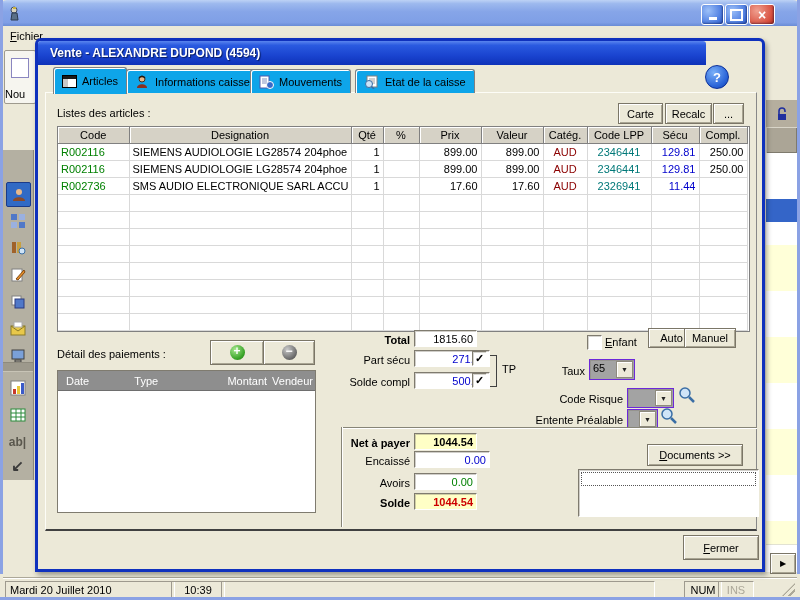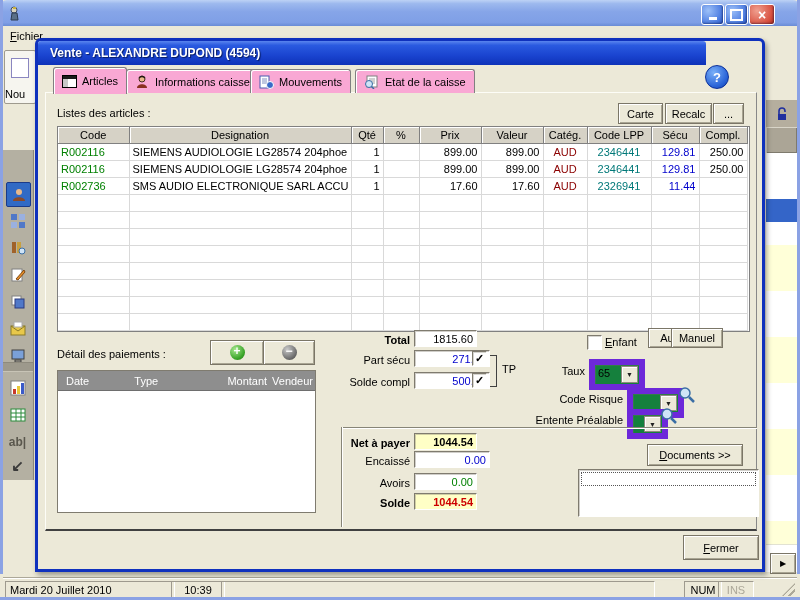--- a/index.html
+++ b/index.html
@@ -63,21 +63,21 @@
   
   #dialog{left:35px;top:38px;width:724px;height:528px;background:#ece9d8;
     border:3px solid #0f31bd;border-radius:6px 6px 0 0;
     box-shadow:2px 3px 5px rgba(0,0,0,.35);}
   #dialog-titlebar{position:absolute;left:0;top:0;width:668px;height:24px;
     background:linear-gradient(180deg,#5a85ee 0%,#2a5ae0 18%,#1a44d0 60%,#0e32b8 100%);
     border-radius:3px 3px 0 0;display:flex;align-items:center;}
   #dialog-title-text{color:#fff;font-weight:bold;font-size:12px;margin-left:12px;
     text-shadow:1px 1px 1px #061a60;}
   
-  .tab{position:absolute;top:28px;height:23px;background:#f9a8d4;
+  .tab{position:absolute;top:28px;height:23px;background:#0ea5e9;
     border:1px solid #808080;border-bottom:none;border-radius:3px 3px 0 0;
     box-shadow:inset 1px 1px 0 #fff;display:flex;align-items:center;gap:5px;
     padding:0 8px;z-index:3;}
   .tab.active{top:26px;height:26px;z-index:6;}
   #tabpage{position:absolute;left:7px;top:51px;width:710px;height:436px;background:#ece9d8;
     border-top:1px solid #fdfdf7;border-left:1px solid #fdfdf7;
     border-right:1px solid #888;border-bottom:2px solid #404040;z-index:2;}
   #help-btn{position:absolute;left:667px;top:24px;width:22px;height:22px;border-radius:50%;
     background:radial-gradient(circle at 35% 30%,#7ab0f8,#2a64d8 65%,#1040a8);
     border:1px solid #0c309a;color:#fff;font-weight:bold;font-size:13px;
@@ -116,21 +116,21 @@
   .pm-btn{position:absolute;width:52px;height:23px;z-index:4;}
   .circ{width:15px;height:15px;border-radius:50%;color:#fff;font-weight:bold;font-size:12px;
     line-height:13px;text-align:center;}
   .circ.green{background:radial-gradient(circle at 35% 30%,#a8e890,#3aa428 65%,#1a7410);}
   .circ.gray{background:radial-gradient(circle at 35% 30%,#cacaca,#6e6e6e 65%,#3e3e3e);}
   
   .cb{width:13px;height:13px;background:#fff;border:1px solid;
     border-color:#7f7b6f #fff #fff #7f7b6f;box-shadow:inset 1px 1px 0 rgba(120,116,100,.3);
     display:flex;align-items:center;justify-content:center;font-size:11px;font-weight:bold;}
   
-  .dd{background:#15803d;border:6px solid #6d28d9;box-shadow:inset 1px 1px 0 rgba(120,116,100,.3);}
+  .dd{background:#a3a3a3;border:1px solid #6d28d9;box-shadow:inset 1px 1px 0 rgba(120,116,100,.3);}
   .ddbtn{position:absolute;right:1px;top:1px;bottom:1px;width:15px;background:#ece9d8;
     border:1px solid #8e8a7d;box-shadow:inset 1px 1px 0 #fff;font-size:7px;color:#222;
     display:flex;align-items:center;justify-content:center;}
   .dd .val{position:absolute;left:3px;top:2px;}
   .etch-h{background:#878577;box-shadow:0 1px 0 #fff;height:1px;}
   .etch-v{background:#878577;box-shadow:1px 0 0 #fff;width:1px;}
   #listbox{position:absolute;left:540px;top:428px;width:179px;height:46px;z-index:4;}
   #listbox .focusrow{margin:2px;height:12px;border:1px dotted #555;}
   .z4{z-index:4;}
 </style>
@@ -527,21 +527,21 @@
         <span>✓</span>
       </div>
     <div class="abs z4" style="left:452px;top:314px;width:6px;height:30px;border:1px solid #404040;border-left:none;"></div>
     <div class="abs z4" style="left:464px;top:322px;">TP</div>
 
     <div class="abs cb z4" style="left:549px;top:294px;"></div>
     <div class="abs mn z4" style="left:567px;top:295px;">Enfant</div>
     <div class="abs b3 z4" style="left:610px;top:287px;width:45px;height:18px;">
         <span>Auto</span>
       </div>
-    <div class="abs b3 z4" style="left:633px;top:287px;width:50px;height:18px;">
+    <div class="abs b3 z4" style="left:646px;top:287px;width:50px;height:18px;">
         <span>Manuel</span>
       </div>
 
     <div class="abs rlabel z4" style="left:505px;top:322px;width:42px;height:15px;">Taux</div>
     <div class="abs dd z4" style="left:551px;top:318px;width:44px;height:19px;">
       <span class="val">65</span>
       <span class="ddbtn">▼</span>
     </div>
 
     <div class="abs rlabel z4" style="left:480px;top:350px;width:105px;height:15px;">Code Risque</div>

